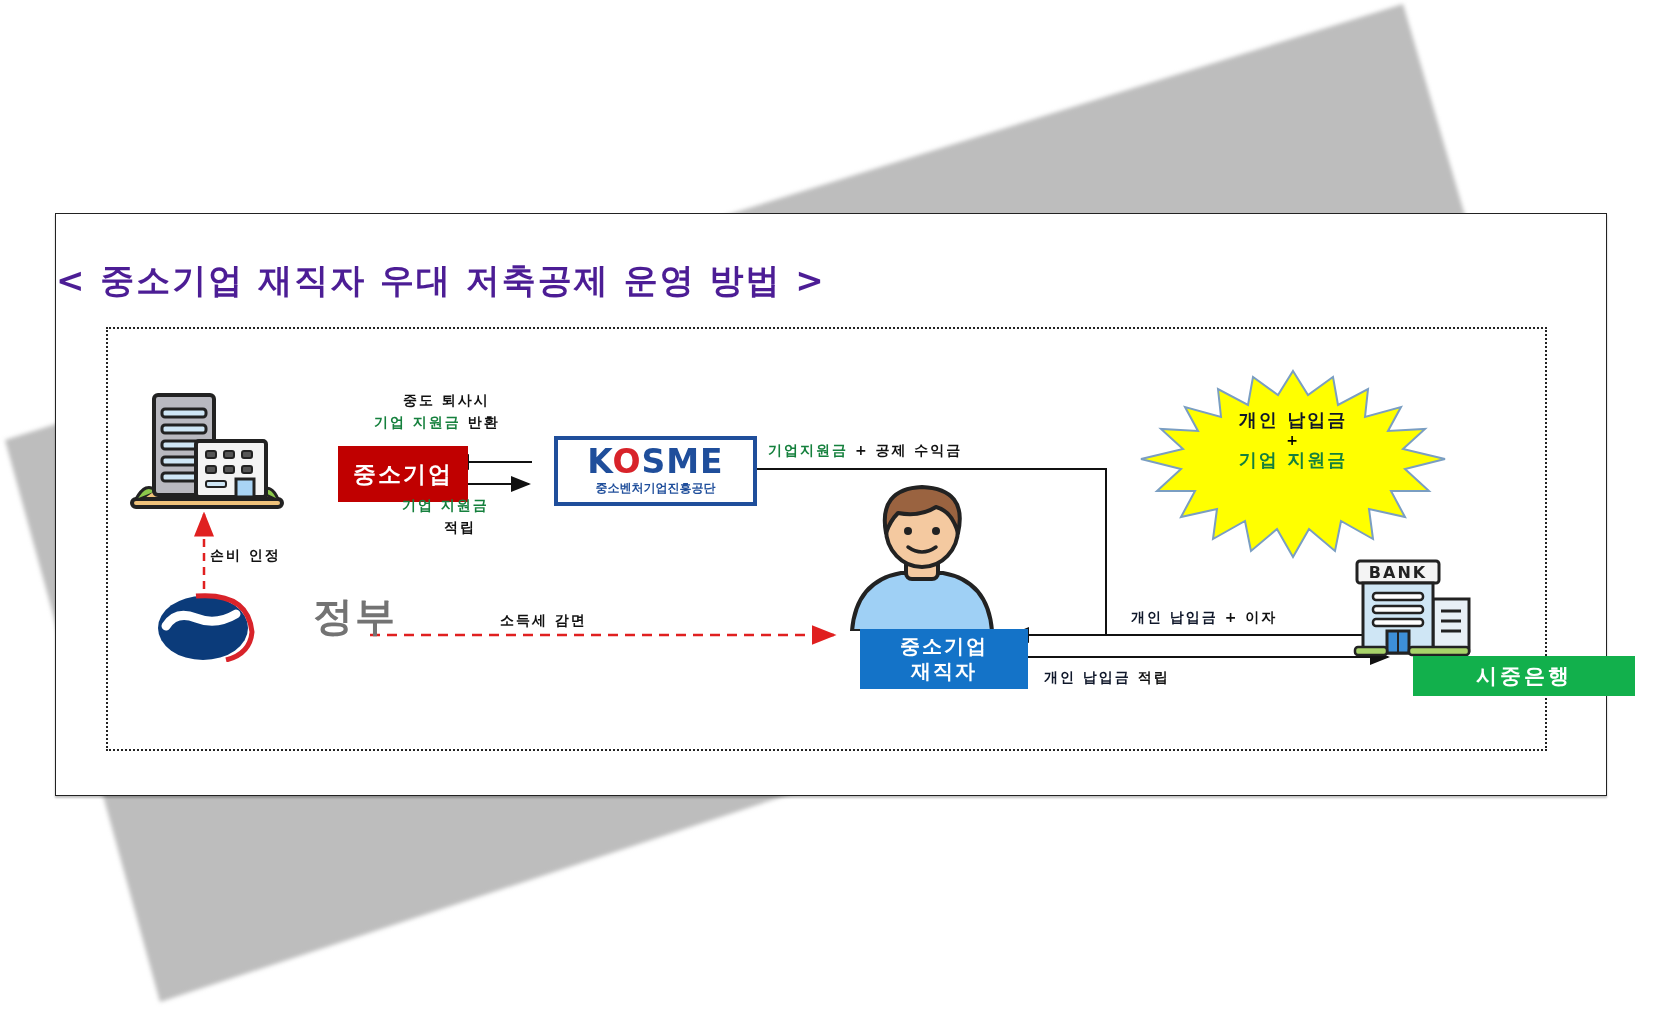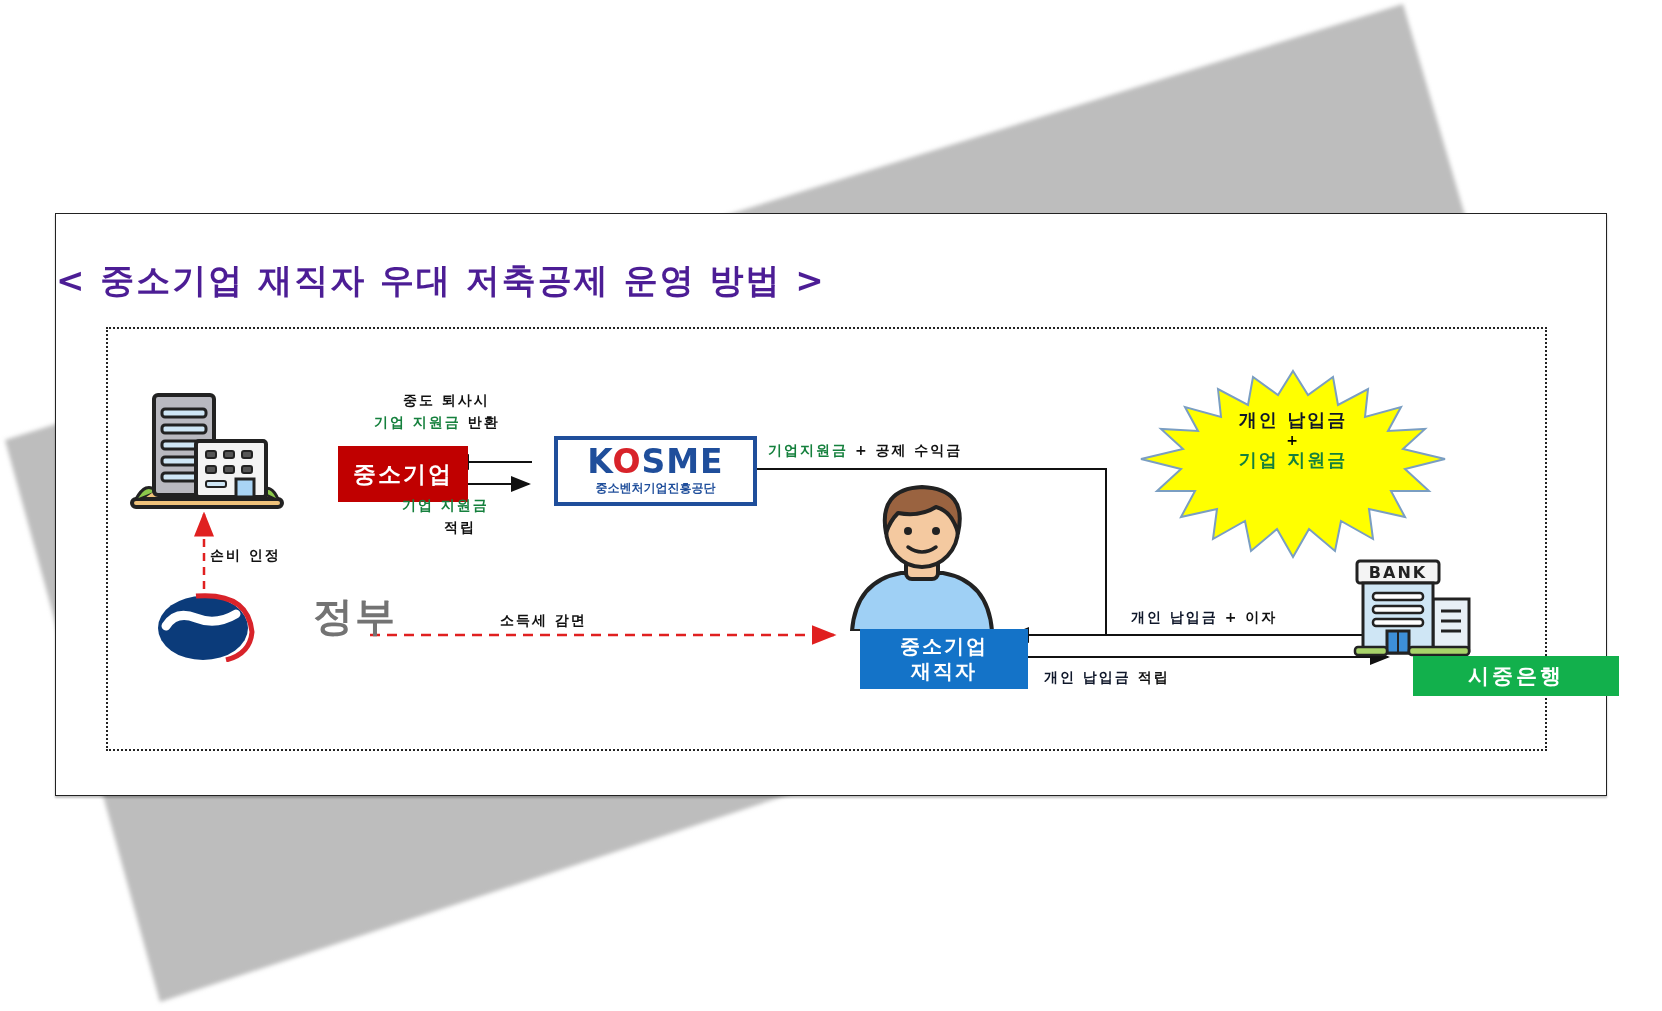--- a/index.html
+++ b/index.html
@@ -17,21 +17,21 @@
   .blue{color:#0f172a;}
   .box{position:absolute;display:flex;align-items:center;justify-content:center;color:#fff;
        font-weight:bold;text-align:center;margin-left:22px;}
   .sme-box{left:208px;top:117px;width:130px;height:56px;background:#c00000;font-size:23px;letter-spacing:2px;}
   .kosme{left:424px;top:107px;width:195px;height:62px;border:4px solid #1f4e9b;background:#fff;
          flex-direction:column;color:#1f4e9b;}
   .kosme .big{font-size:33px;font-weight:900;letter-spacing:1px;line-height:34px;font-family:"DejaVu Sans",sans-serif;}
   .kosme .small{font-size:12px;font-weight:bold;line-height:18px;letter-spacing:0;}
   .worker-box{left:730px;top:300px;width:168px;height:60px;background:#1473c8;font-size:20px;
               line-height:25px;flex-direction:column;letter-spacing:2px;}
-  .bank-box{left:1283px;top:327px;width:206px;height:40px;background:#12b04c;font-size:21px;letter-spacing:3px;}
+  .bank-box{left:1283px;top:327px;width:222px;height:40px;background:#12b04c;font-size:21px;letter-spacing:3px;}
   .gov-text{position:absolute;left:165px;top:260px;font-size:40px;color:#737373;font-weight:bold;letter-spacing:2px;margin-left:40px;}
   svg.overlay{position:absolute;left:0;top:0;}
 </style>
 </head>
 <body>
 
 <svg class="bgshape" viewBox="0 0 1662 1011">
   <defs>
       <filter id="blur1">
         <feGaussianBlur stdDeviation="2"></feGaussianBlur>

